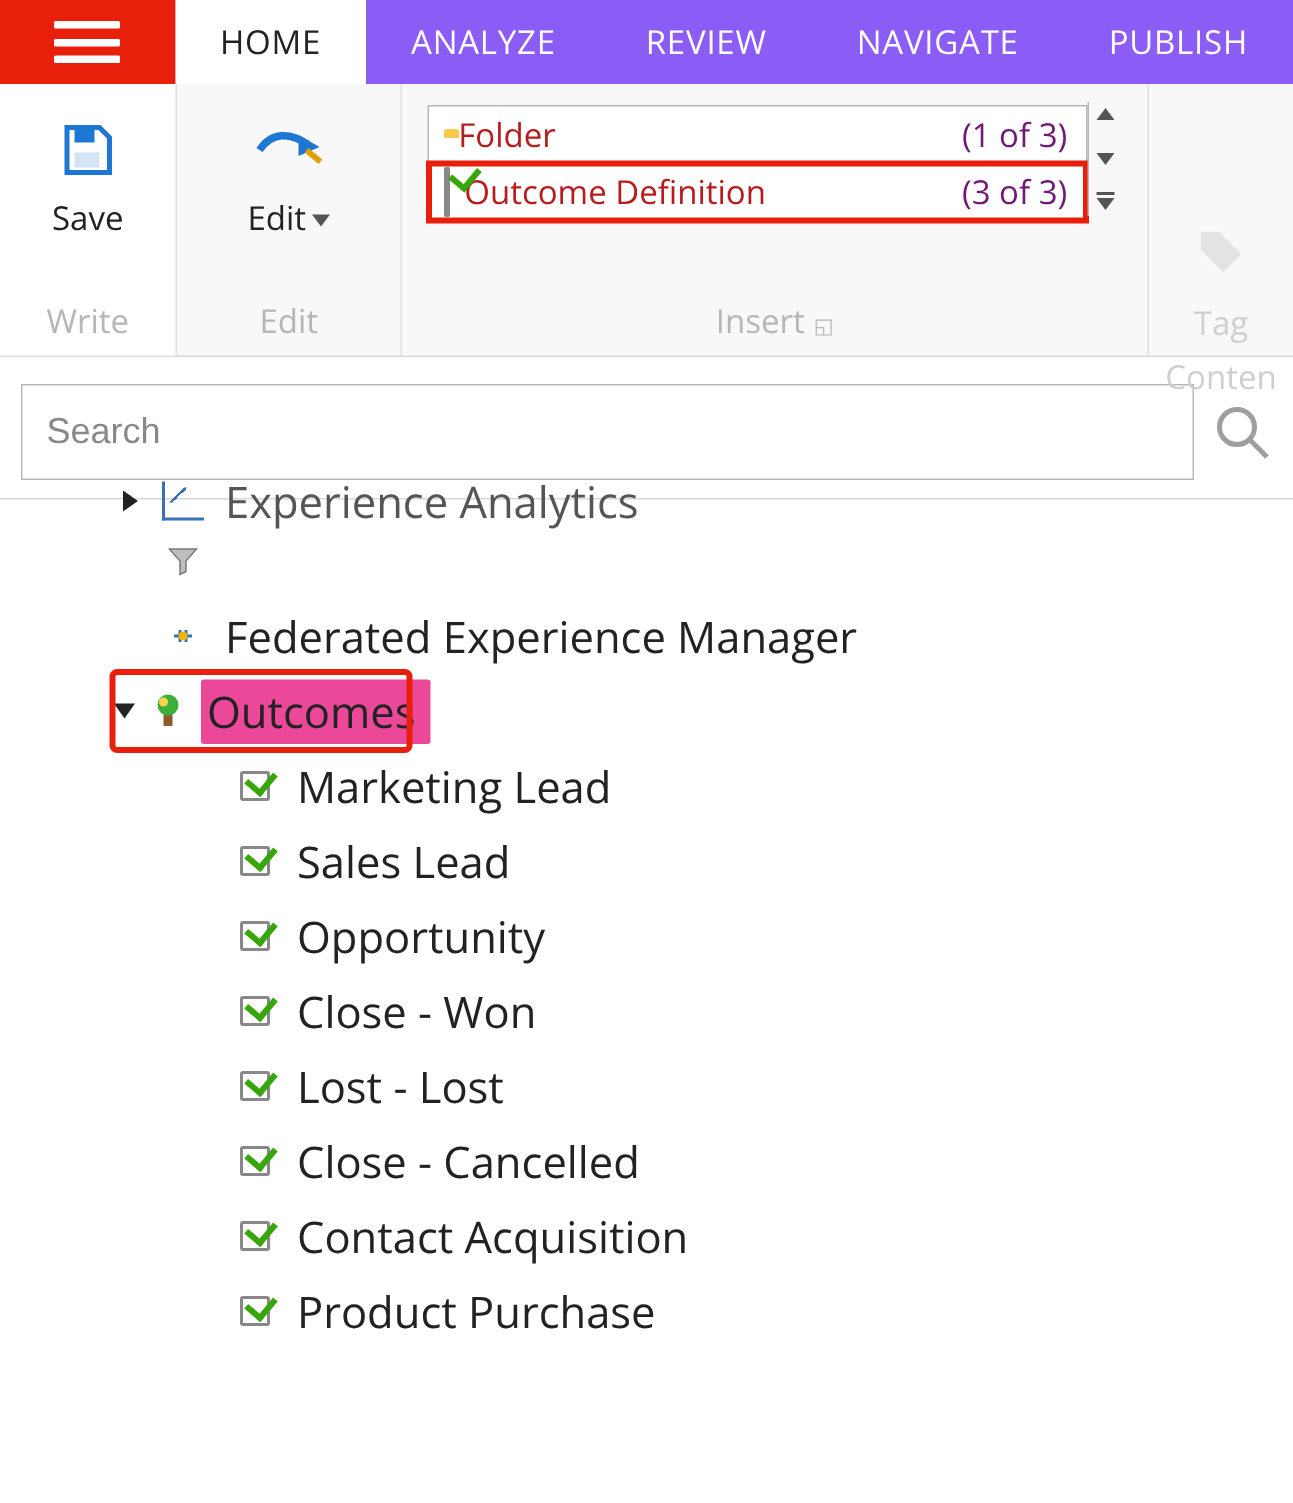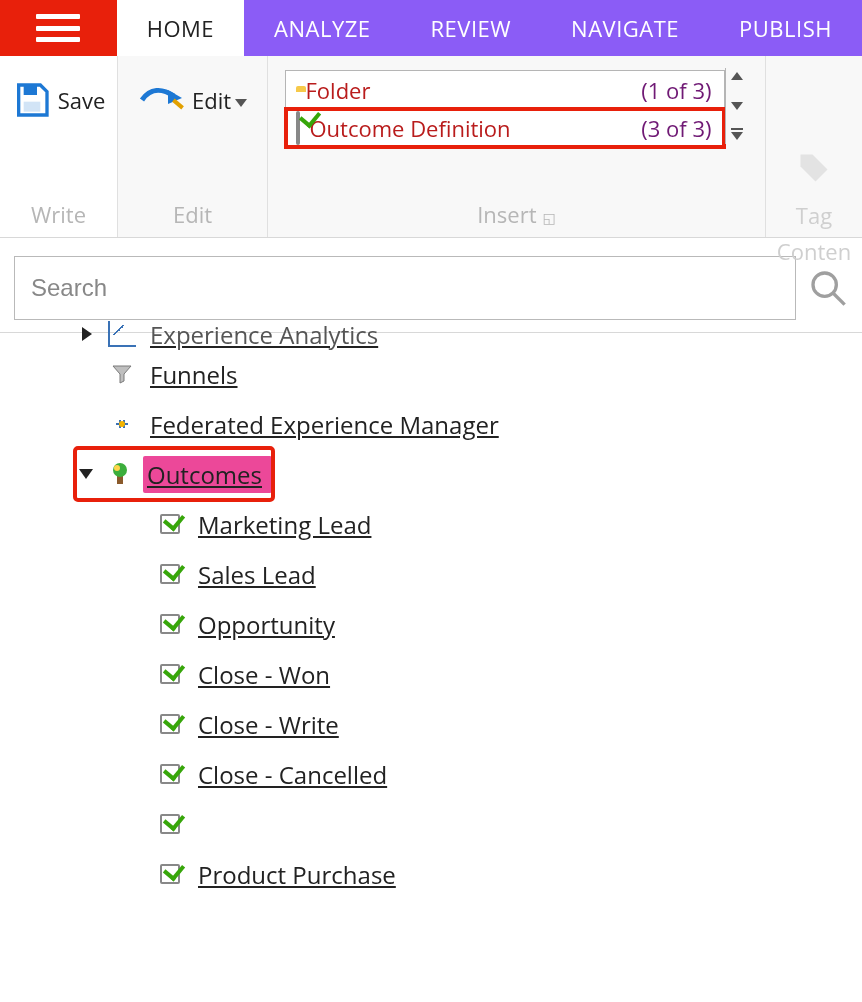--- a/index.html
+++ b/index.html
@@ -72,21 +72,21 @@
     bottom: 8px;
     color: #b6b6b6;
     font-size: 22px;
   }
   .rgroup.write { width: 118px; border-right: 1px solid #e0e0e0; background:#fff; }
   .rgroup.edit  { width: 150px; border-right: 1px solid #e0e0e0; }
   .rgroup.insert { flex: 1; border-right: 1px solid #e0e0e0; }
   .rgroup.tag   { width: 96px; padding-top: 80px; }
   .rbtn {
     display: flex;
-    flex-direction: row;
+    flex-direction: column;
     align-items: center;
     gap: 6px;
     cursor: pointer;
     color: #222;
     font-size: 22px;
     padding: 8px 10px;
   }
   .rbtn .icon { height: 48px; display:flex; align-items:center; justify-content:center; }
   .caret {
     display:inline-block; width:0; height:0;
@@ -152,23 +152,22 @@
     font-size: 24px;
     padding: 0 16px;
     color:#666;
   }
   .search-input::placeholder { color:#888; }
   .search-btn { width:40px; height:40px; cursor:pointer; opacity:.7; }
 
   
   .tree {
     padding: 0 0 0 12px;
-    font-size: 24px;
+    font-size: 29px;
     color:#222;
-    text-decoration:underline;
   }
   .node {
     display:flex; align-items:center; gap:10px;
     height: 50px;
     cursor:pointer;
   }
   .node .expander {
     width:22px; display:flex; justify-content:center;
   }
   .tri-right {
@@ -317,21 +316,20 @@
       <span class="label-wrap"><span class="label">Experience Analytics</span></span>
     </div>
 
     <div class="node">
       <span class="expander"></span>
       <span class="ic ic-funnel">
         <svg viewBox="0 0 24 24">
             <path d="M3 4h18l-7 8v7l-4 2v-9L3 4z" fill="#bfbfbf" stroke="#7a7a7a"></path>
           </svg>
       </span>
-      <span class="label-wrap"><span>Funnels</span></span>
     </div>
 
     <div class="node">
       <span class="expander"></span>
       <span class="ic ic-plug">
         <svg viewBox="0 0 24 24">
             <path d="M6 12h4m4 0h4M10 8v8m4-8v8" stroke="#3a72b6" stroke-width="2"></path>
             <circle cx="12" cy="12" r="3" fill="#f4b400"></circle>
           </svg>
       </span>
@@ -380,34 +378,35 @@
           <span class="ic">
             <span class="ic-check"></span>
           </span>
           <span class="label-wrap"><span>Close - Won</span></span>
         </div>
         <div class="node">
           <span class="expander"></span>
           <span class="ic">
             <span class="ic-check"></span>
           </span>
-          <span class="label-wrap"><span>Close - Write</span></span>
+          <span class="label-wrap"><span>Lost - Lost</span></span>
         </div>
         <div class="node">
           <span class="expander"></span>
           <span class="ic">
             <span class="ic-check"></span>
           </span>
           <span class="label-wrap"><span>Close - Cancelled</span></span>
         </div>
         <div class="node">
           <span class="expander"></span>
           <span class="ic">
             <span class="ic-check"></span>
           </span>
+          <span class="label-wrap"><span>Contact Acquisition</span></span>
         </div>
         <div class="node">
           <span class="expander"></span>
           <span class="ic">
             <span class="ic-check"></span>
           </span>
           <span class="label-wrap"><span>Product Purchase</span></span>
         </div>
       </div>
   </div>

